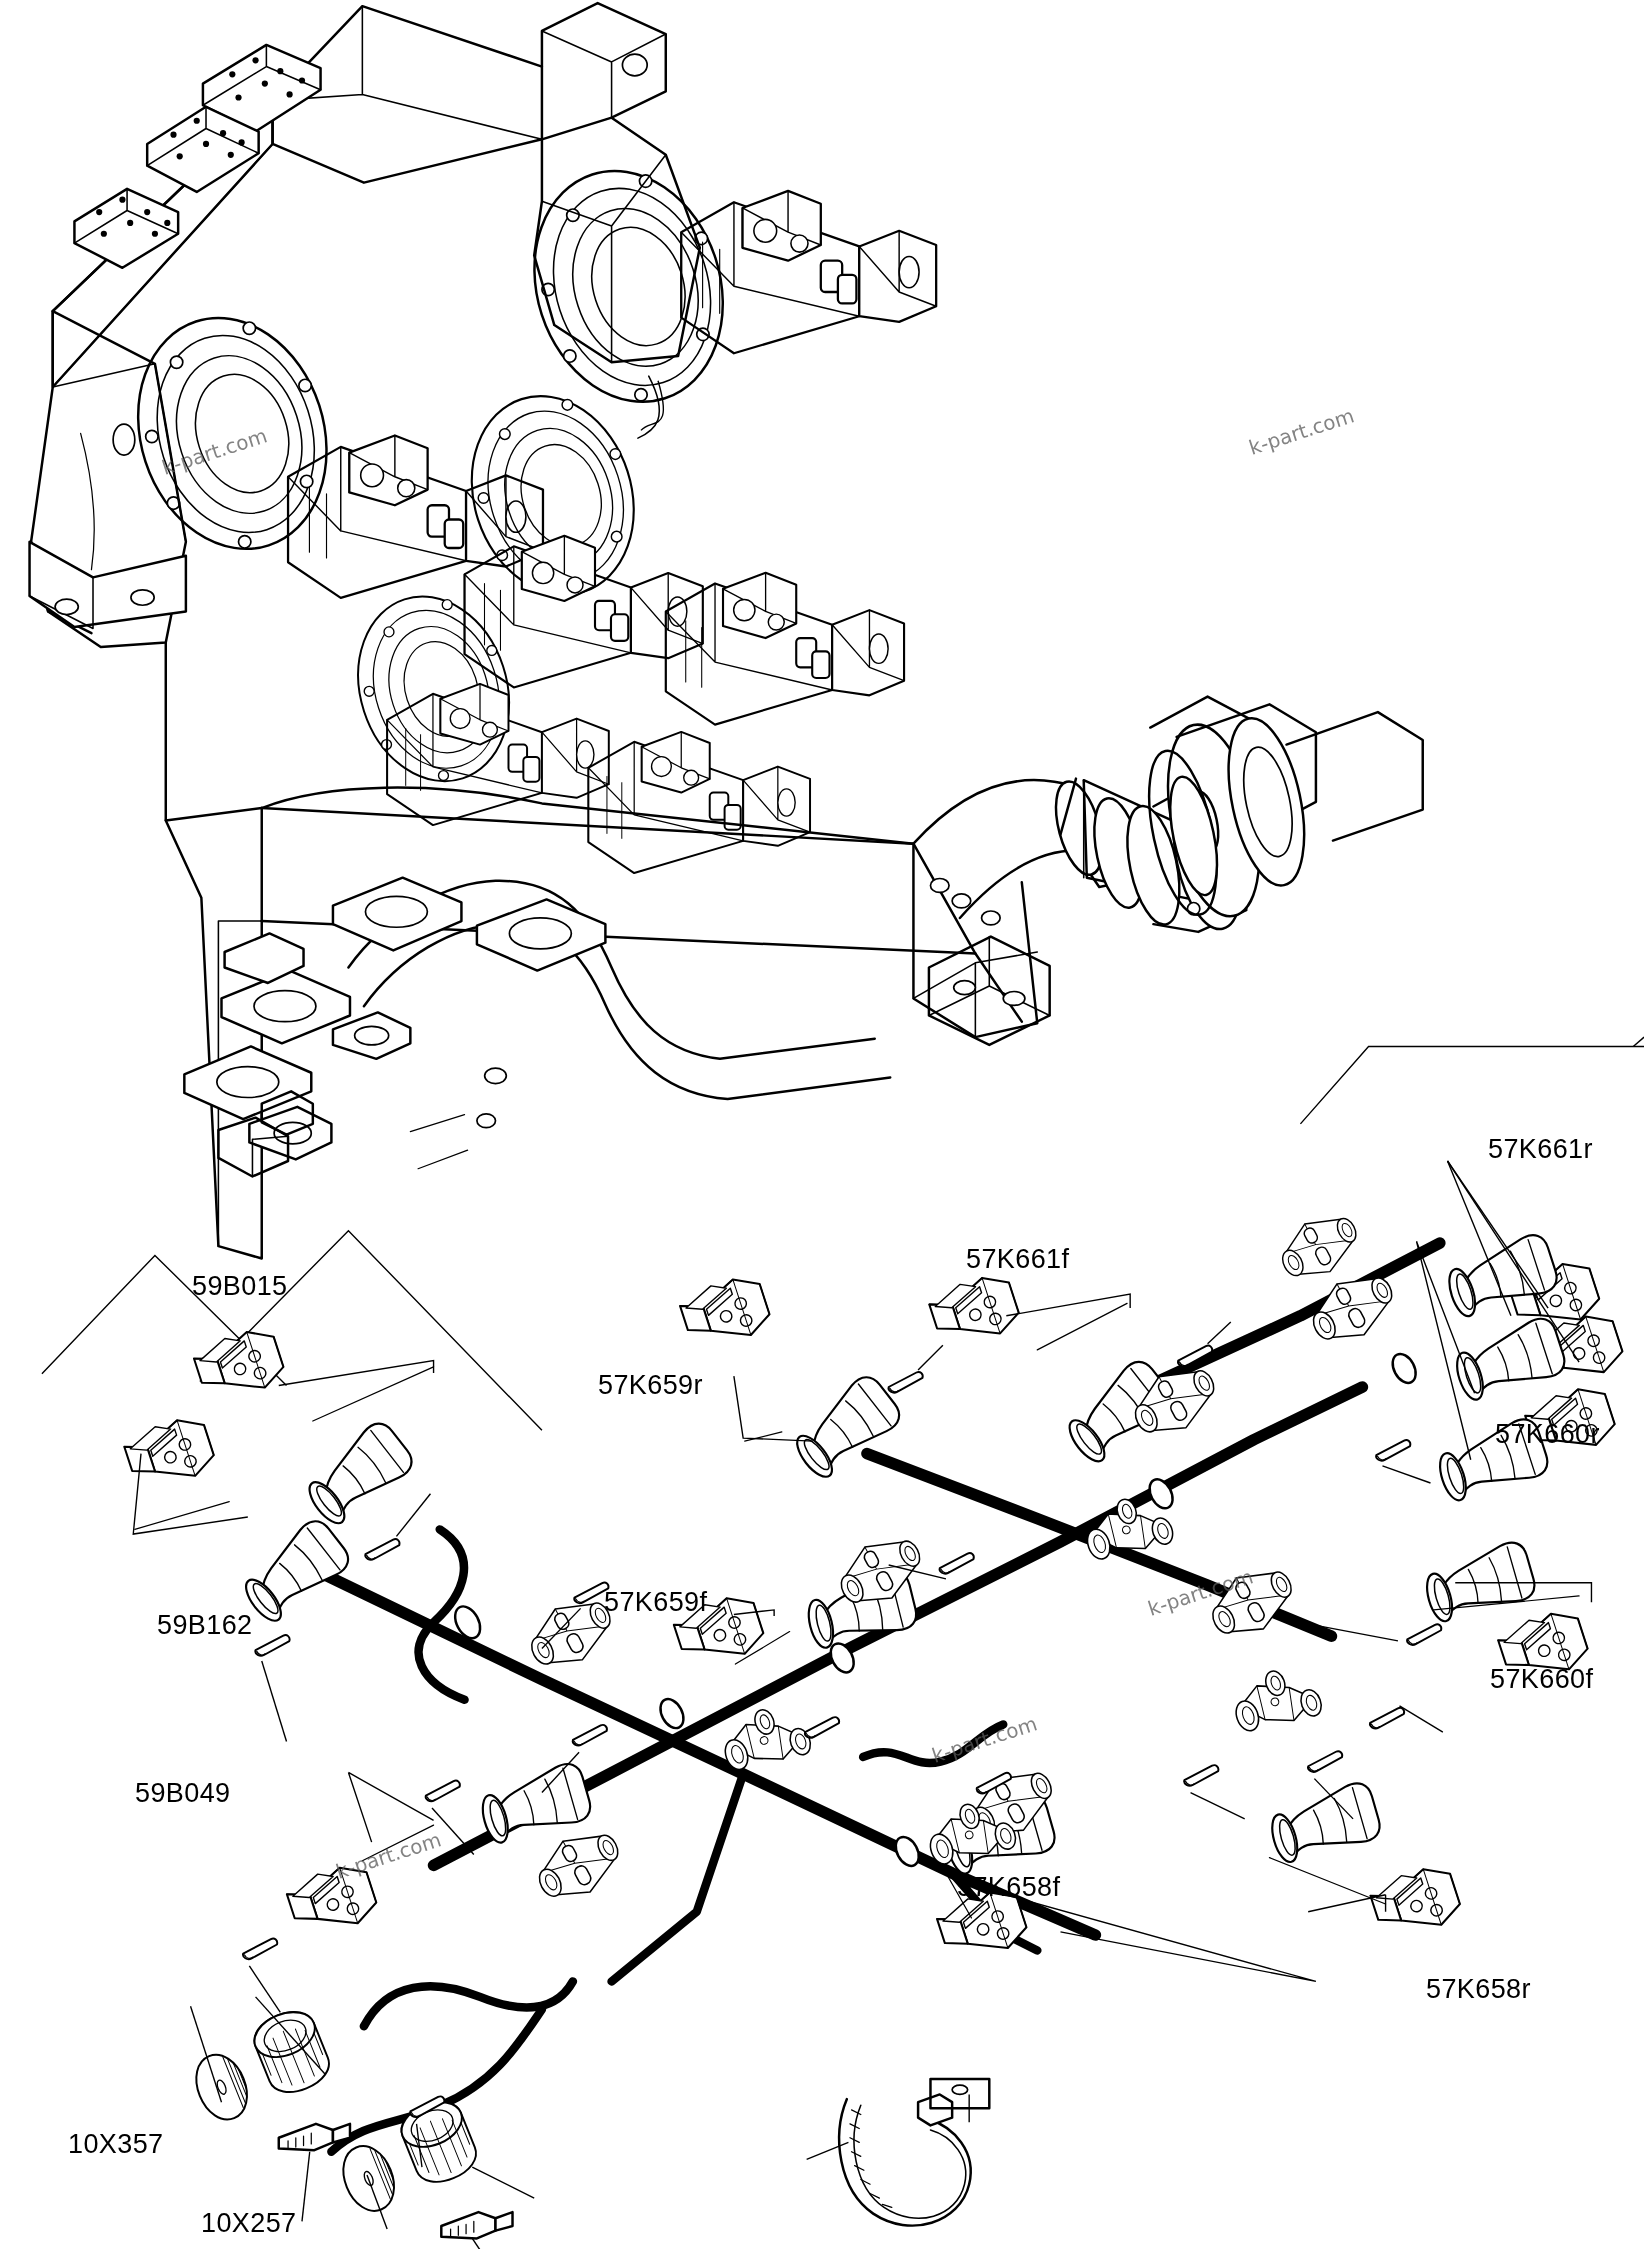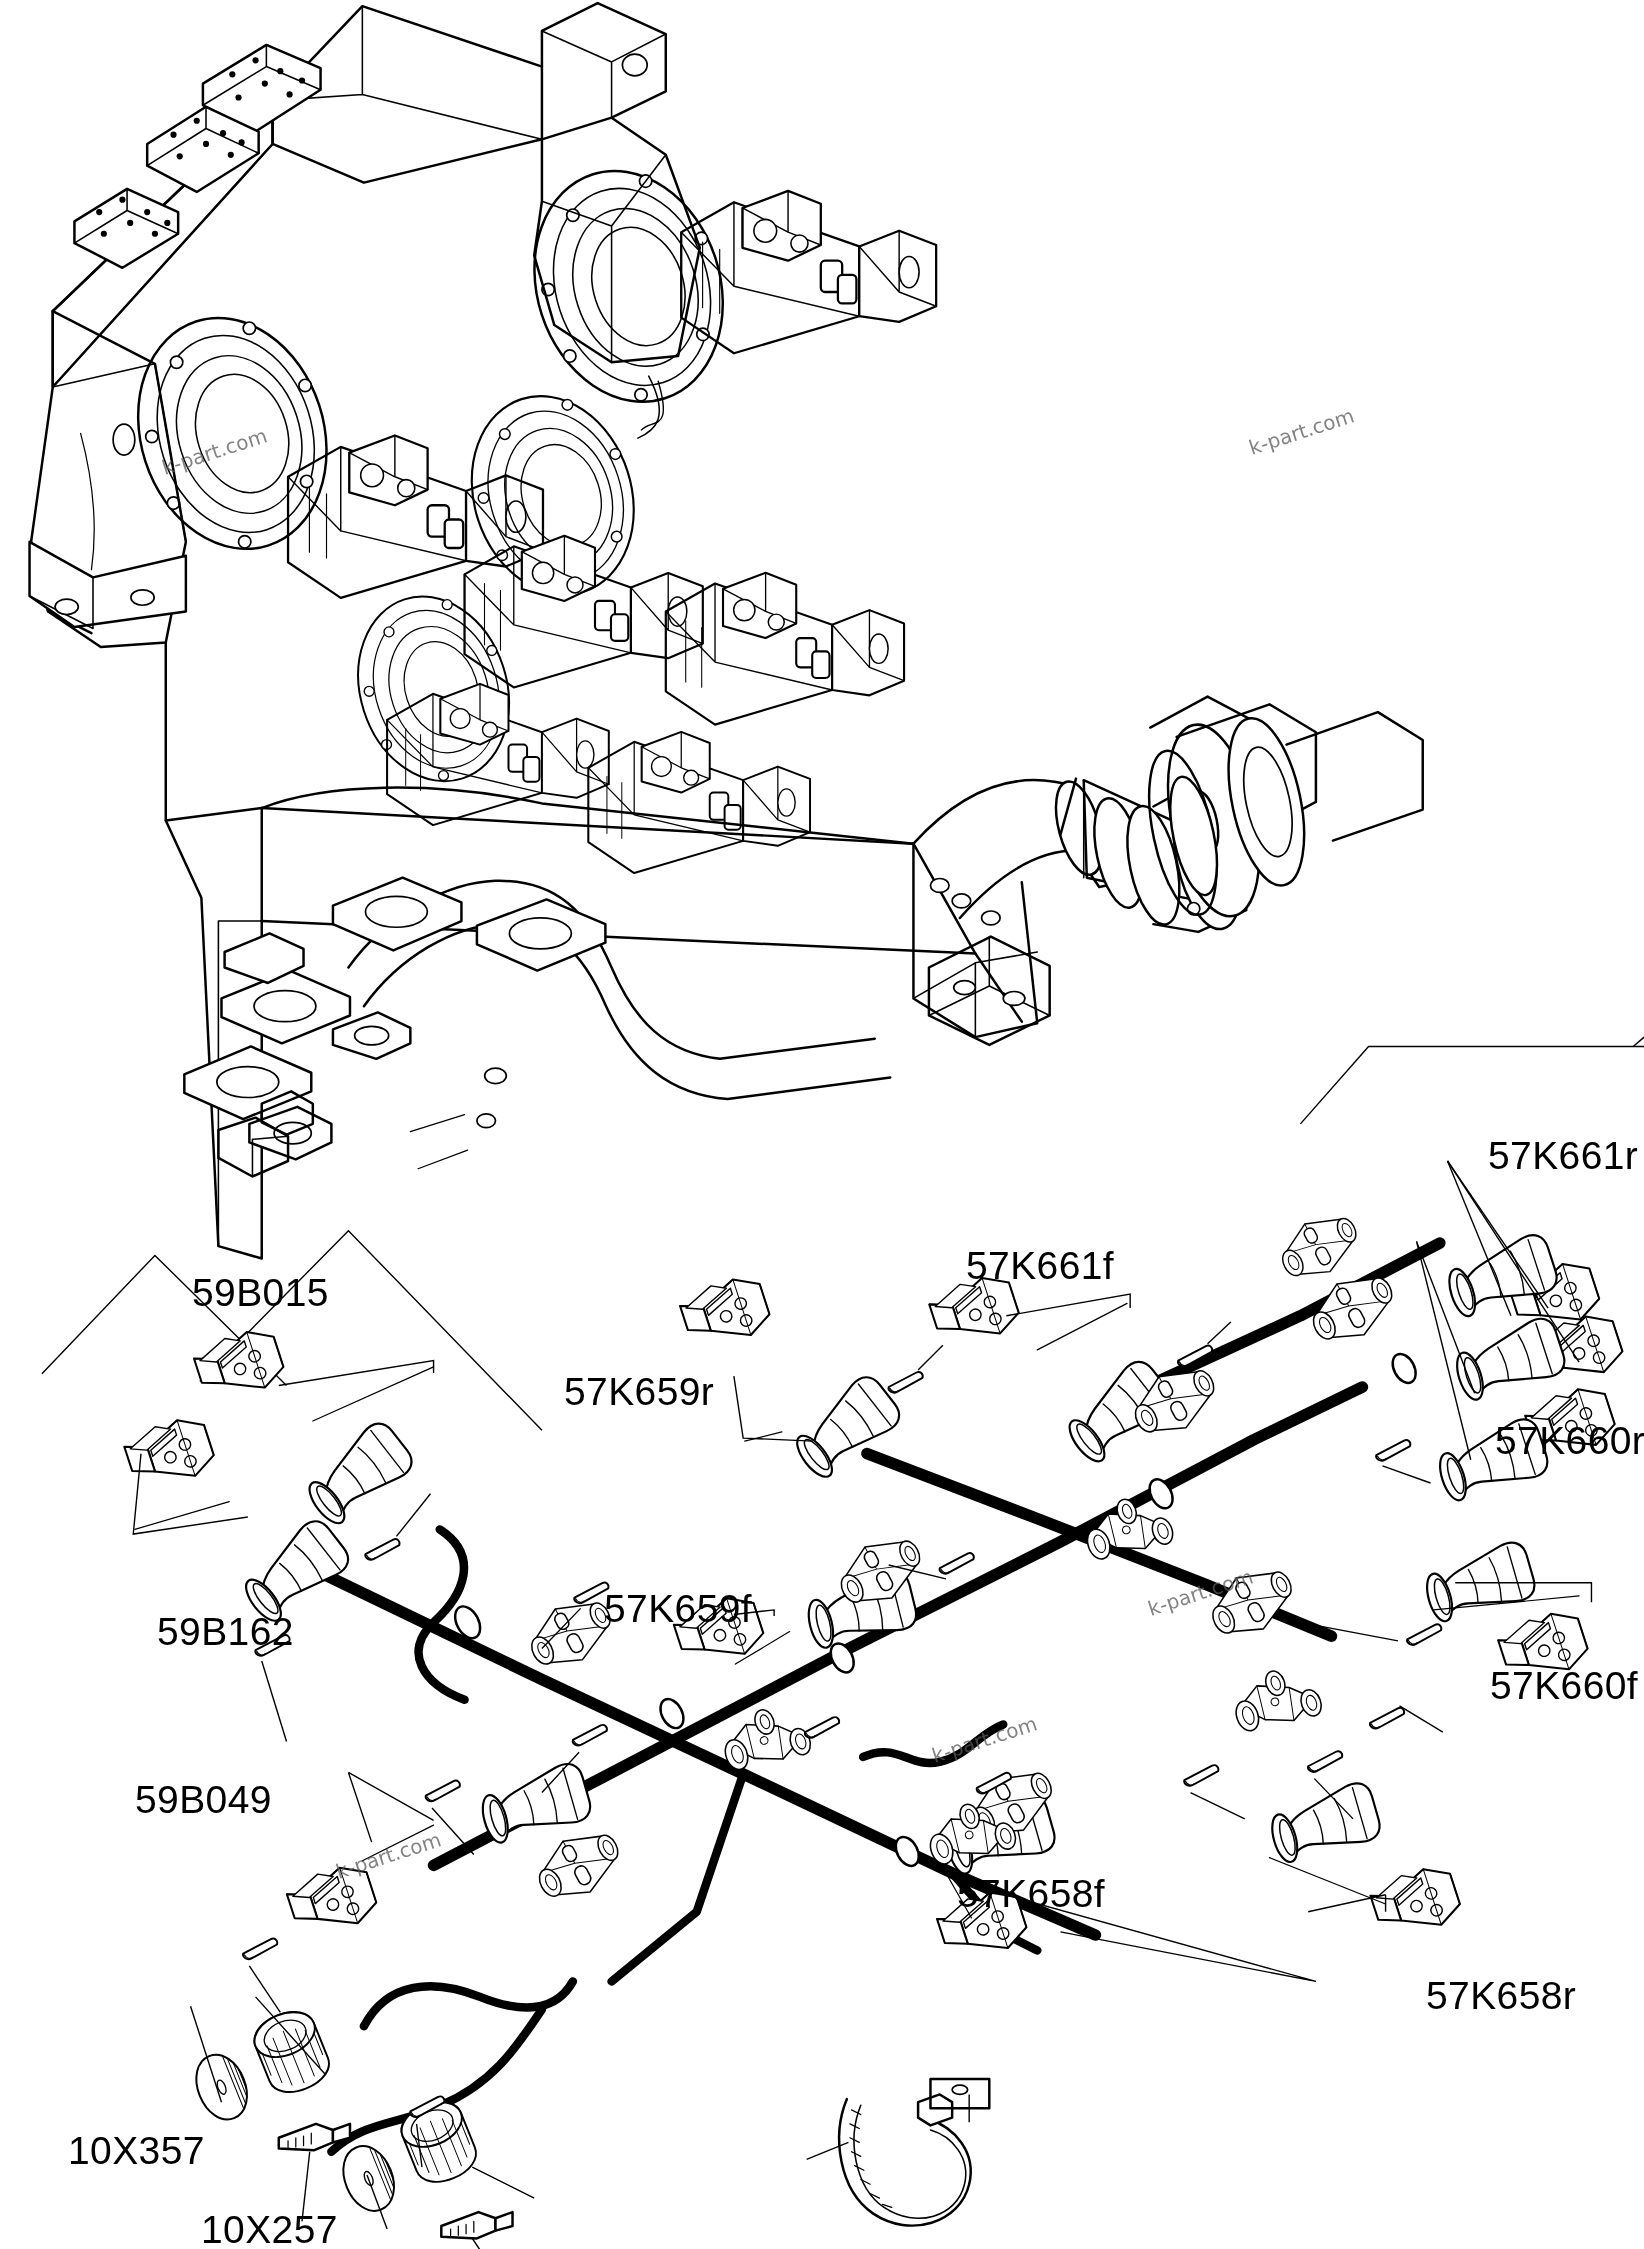--- a/index.html
+++ b/index.html
@@ -1,21 +1,21 @@
 <!DOCTYPE html>
 <html style="font-size:12.4px"><head>
 <meta charset="utf-8">
 <title>Parts Diagram</title>
 <style>
   html,body{margin:0;padding:0;background:#ffffff;}
   body{width:1645px;height:2250px;position:relative;overflow:hidden;
        font-family:"Liberation Sans","DejaVu Sans",sans-serif;color:#000;}
   #stage{position:absolute;left:0;top:0;width:1645px;height:2250px;}
   #stage svg{position:absolute;left:0;top:0;}
-  .lbl{position:absolute;font-size:39px;font-weight:400;letter-spacing:0.4px;
+  .lbl{position:absolute;font-size:27px;font-weight:400;letter-spacing:0.4px;
        color:#000;white-space:nowrap;line-height:1;}
   .wm{position:absolute;font-size:20px;color:#5a5a5a;opacity:.75;
       transform:rotate(-18deg);transform-origin:left top;white-space:nowrap;
       font-family:"DejaVu Sans",sans-serif;}
 </style>
 </head>
 <body>
 
 <div id="stage">
 
@@ -518,21 +518,21 @@
     </g>
   </g>
 </svg>
 
 <div>
 
   <div class="lbl" style="left:1488px;top:1136px">57K661r</div>
   <div class="lbl" style="left:966px;top:1246px">57K661f</div>
   <div class="lbl" style="left:1495px;top:1421px">57K660r</div>
   <div class="lbl" style="left:1490px;top:1666px">57K660f</div>
-  <div class="lbl" style="left:564px;top:1372px">57K659r</div>
+  <div class="lbl" style="left:598px;top:1372px">57K659r</div>
   <div class="lbl" style="left:604px;top:1589px">57K659f</div>
   <div class="lbl" style="left:957px;top:1874px">57K658f</div>
   <div class="lbl" style="left:1426px;top:1976px">57K658r</div>
   <div class="lbl" style="left:192px;top:1273px">59B015</div>
   <div class="lbl" style="left:157px;top:1612px">59B162</div>
   <div class="lbl" style="left:135px;top:1780px">59B049</div>
   <div class="lbl" style="left:68px;top:2131px">10X357</div>
   <div class="lbl" style="left:201px;top:2210px">10X257</div>
 
   <div class="wm" style="left:1246px;top:437px">k-part.com</div>

